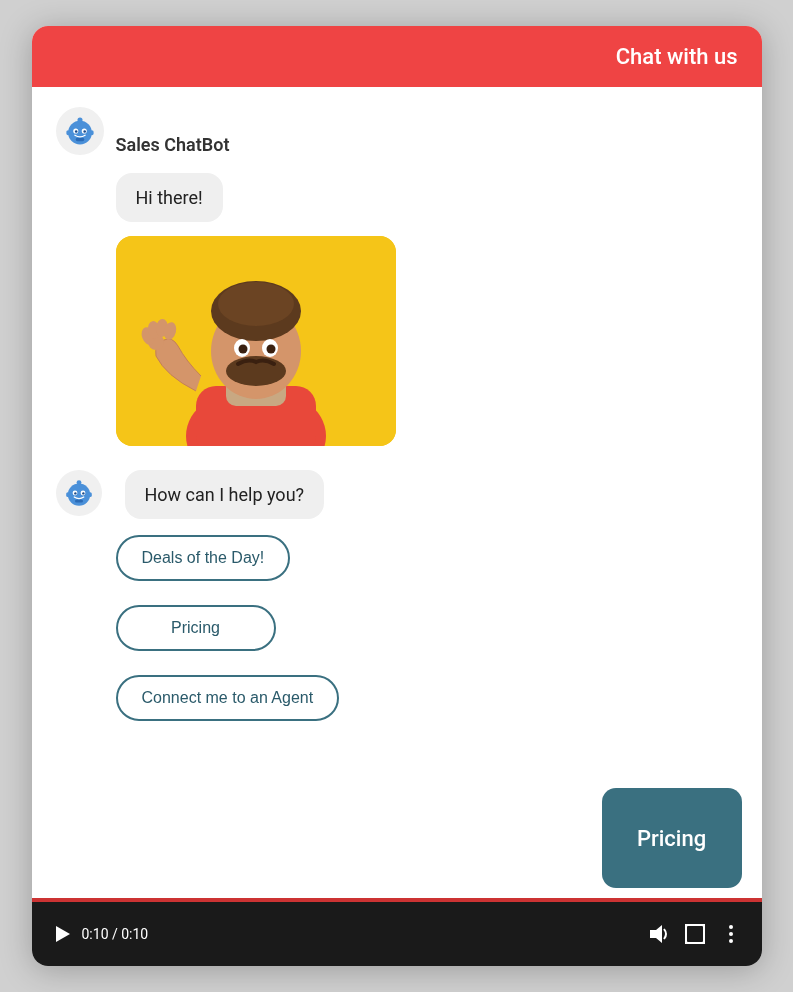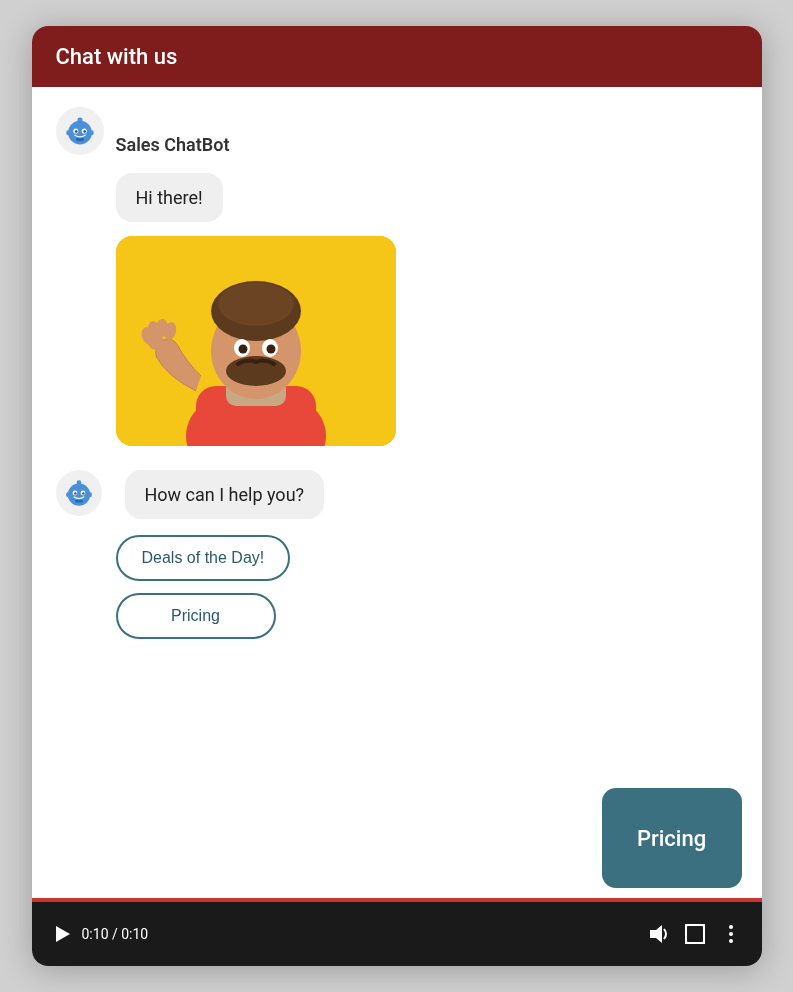--- a/index.html
+++ b/index.html
@@ -20,23 +20,24 @@
       background: #ffffff;
       border-radius: 16px;
       overflow: hidden;
       box-shadow: 0 4px 32px rgba(0,0,0,0.25);
       display: flex;
       flex-direction: column;
     }
 
     
     .chat-header {
-      background: #7f1d1d;
+      background: #ef4444;
       padding: 18px 24px;
       flex-shrink: 0;
+      text-align: right;
     }
 
     .chat-header-title {
       color: #ffffff;
       font-size: 22px;
       font-weight: 500;
     }
 
     
     .chat-body {
@@ -129,21 +130,21 @@
       display: flex;
       align-items: center;
       justify-content: center;
       flex-shrink: 0;
     }
 
     
     .quick-replies {
       display: flex;
       flex-direction: column;
-      gap: 12px;
+      gap: 24px;
       padding-left: 60px;
       margin-top: 6px;
     }
 
     .quick-reply-btn {
       border: 2px solid #3a7080;
       background: transparent;
       border-radius: 30px;
       padding: 12px 24px;
       font-size: 16px;
@@ -301,20 +302,21 @@
           <rect x="4" y="19" width="4" height="6" rx="2" fill="#4a90d9"></rect>
           <rect x="32" y="19" width="4" height="6" rx="2" fill="#4a90d9"></rect>
         </svg>
       </div>
       <div class="bubble-text" style="margin-bottom:0;">How can I help you?</div>
     </div>
 
     <div class="quick-replies">
       <button class="quick-reply-btn">Deals of the Day!</button>
       <button class="quick-reply-btn">Pricing</button>
+      <button class="quick-reply-btn">Connect me to an Agent</button>
     </div>
 
     <div class="pricing-overlay">
       <span class="pricing-overlay-text">Pricing</span>
     </div>
 
   </div>
 
   <div style="height:4px; background:#555; position:relative; flex-shrink:0;">
     <div style="width:100%; height:100%; background:#cc3333;"></div>

